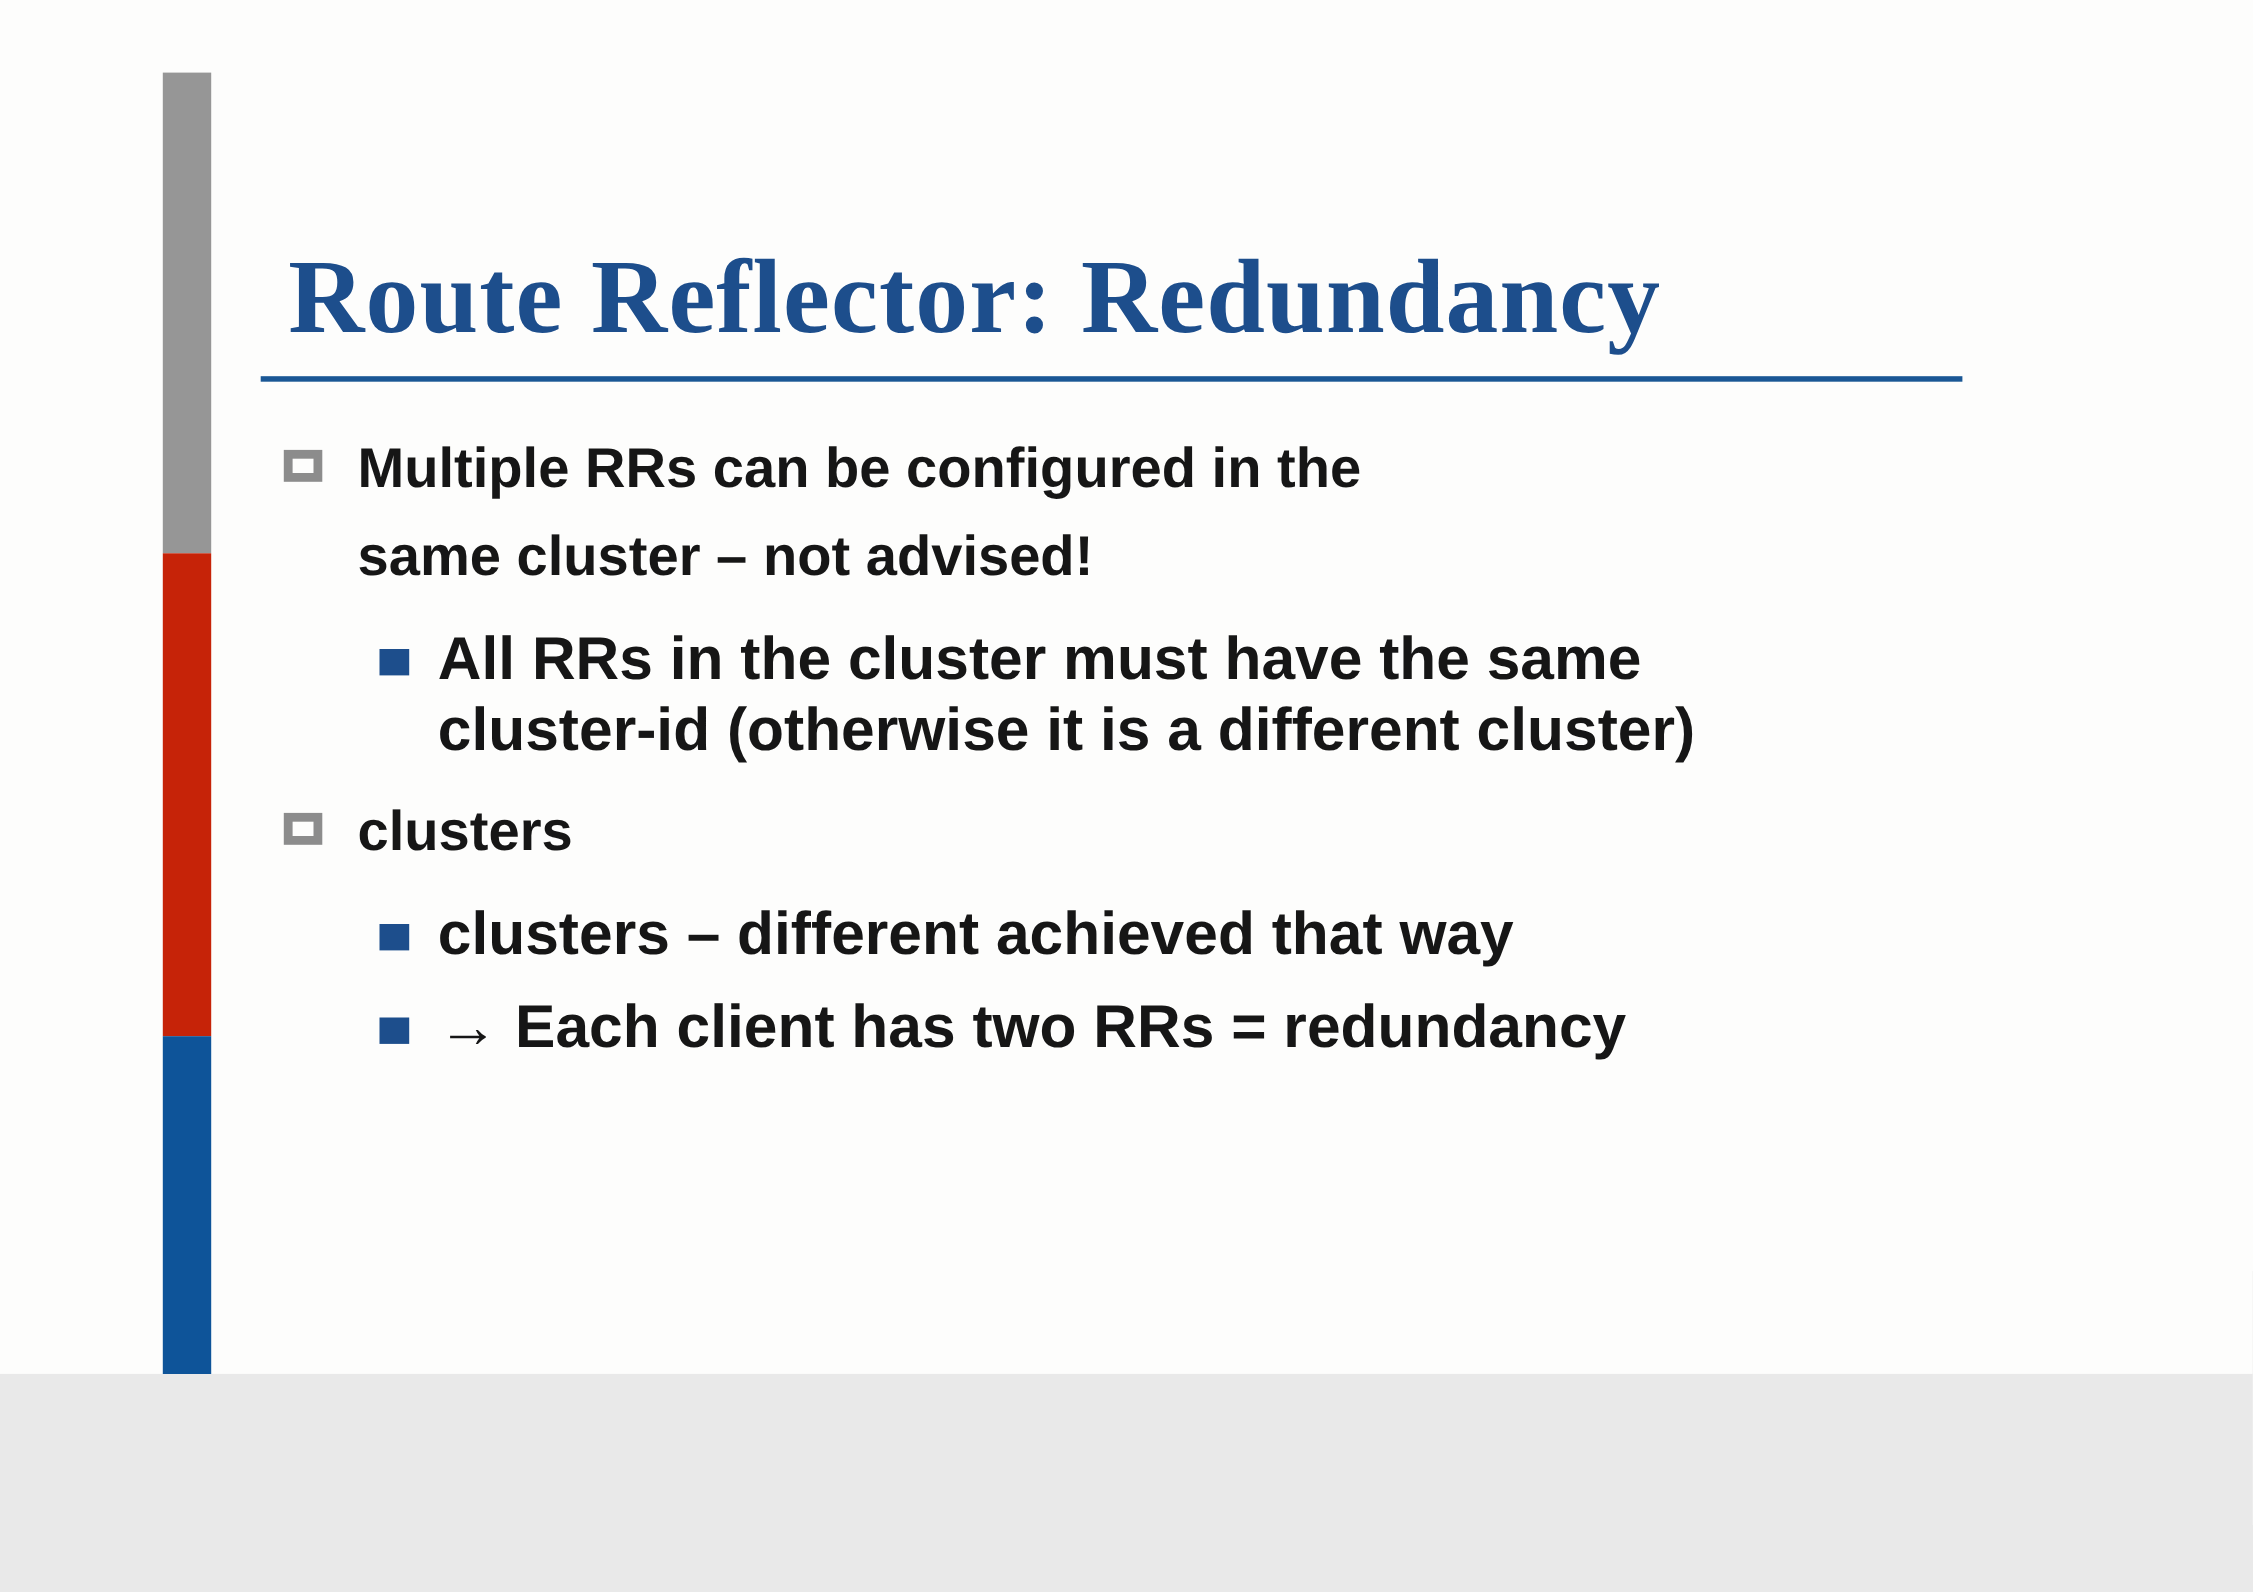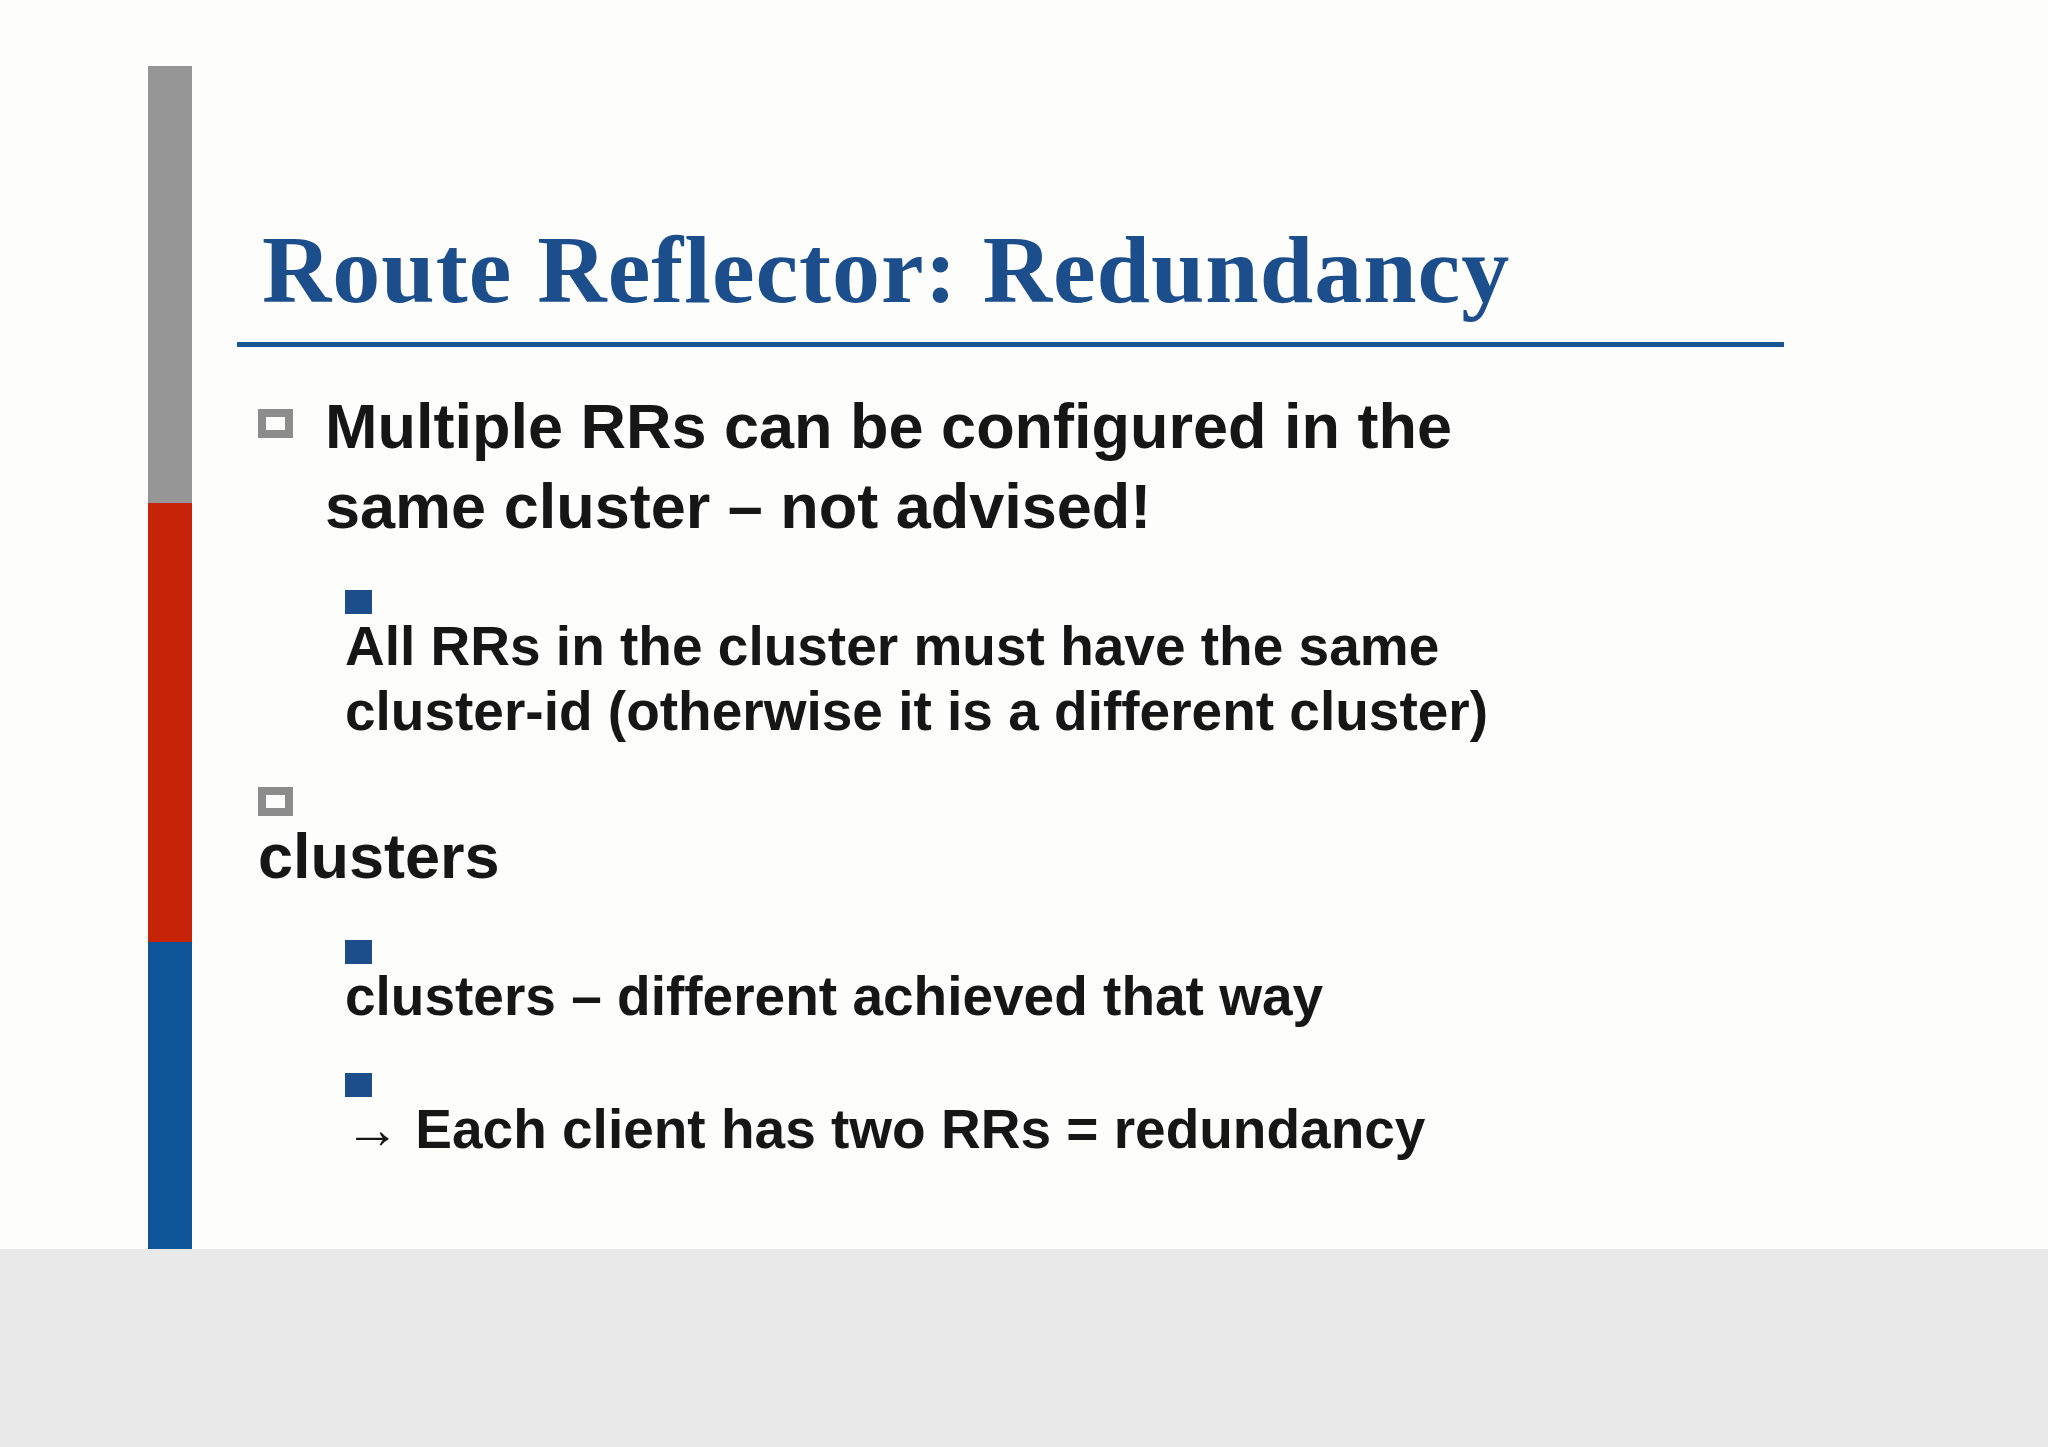--- a/index.html
+++ b/index.html
@@ -29,22 +29,22 @@
   }
   #title-rule{
     position:absolute;left:237px;top:342px;
     width:1547px;height:5px;
     background:var(--rule_blue);
   }
 
   
   #content{position:absolute;left:258px;top:386px;width:1720px;color:#161616;}
   .item{display:flex;align-items:flex-start;}
-  .item + .item{margin-top:20px;flex-direction:column;}
-  .item-l1{font-size:63px;line-height:80px;}
+  .item + .item{margin-top:20px;}
+  .item-l1{font-size:51px;line-height:80px;}
   .item-l2{margin-left:87px;font-size:55px;line-height:65px;}
   .marker-col-l1{flex:none;width:67px;padding-top:23px;}
   .marker-col-l2{flex:none;width:53px;padding-top:24px;}
   .l1-square{
     width:35px;height:29px;box-sizing:border-box;
     border:8px solid var(--bullet_gray);
     background:transparent;
   }
   .l2-square{width:27px;height:24px;background:var(--bullet_blue);}
   .text-col{flex:1;min-width:0;}

